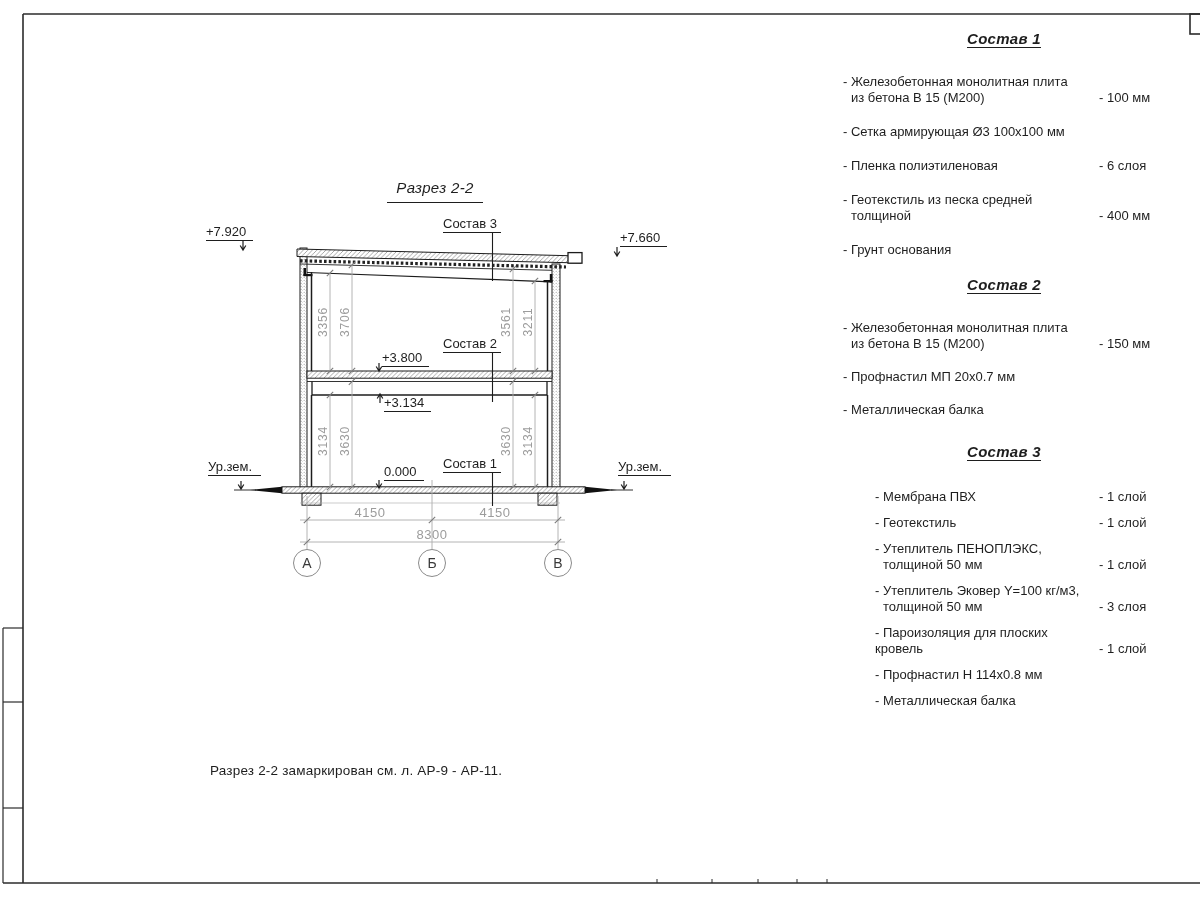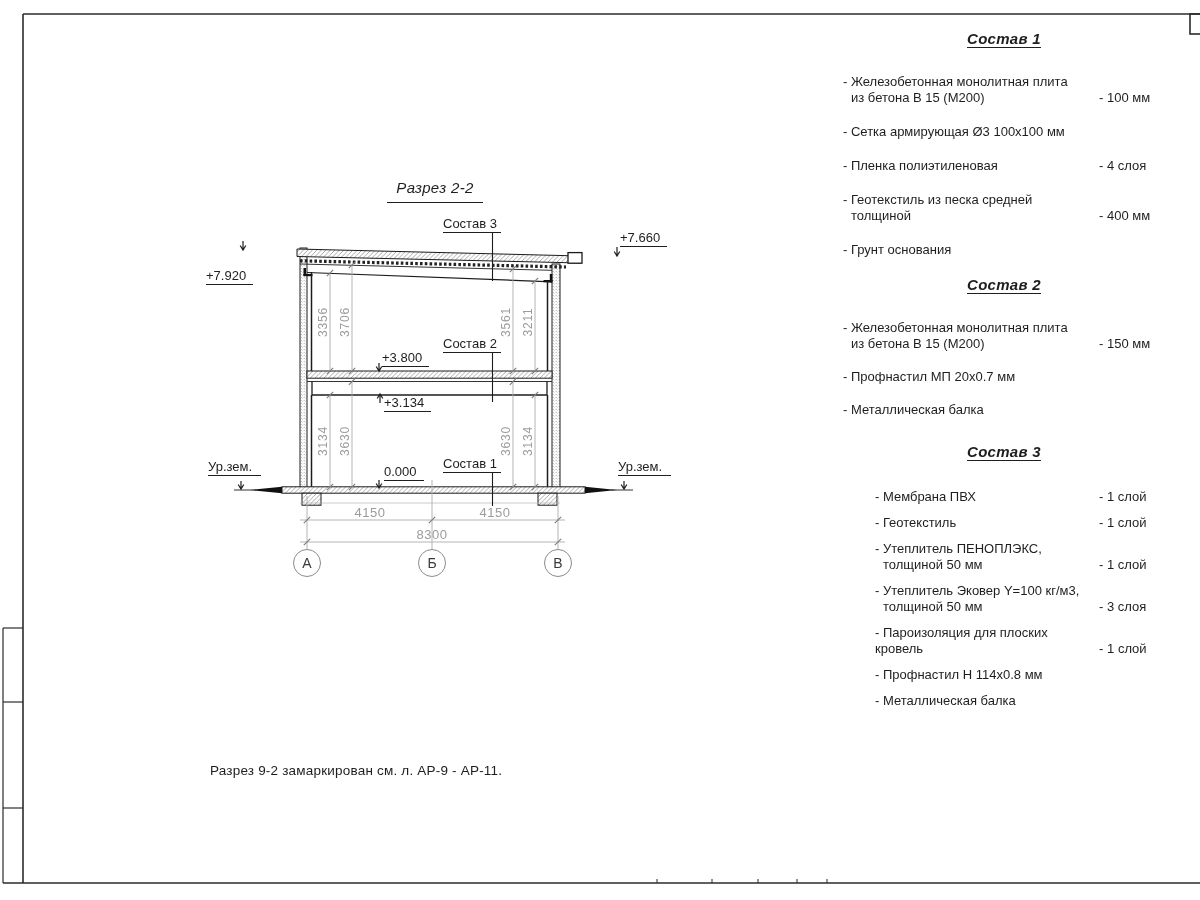--- a/index.html
+++ b/index.html
@@ -174,21 +174,21 @@
           <line x1="428.8" y1="523.2" x2="435.2" y2="516.8"></line>
         <line x1="554.8" y1="523.2" x2="561.2" y2="516.8"></line>
         <line x1="303.8" y1="545.2" x2="310.2" y2="538.8"></line>
           <line x1="554.8" y1="545.2" x2="561.2" y2="538.8"></line>
       </g>
     </g>
   </svg>
 
   <div class="abs dwg-title">Разрез 2-2</div>
 
-  <div class="abs elev" style="left:206px;top:225px;margin-top:44px;">+7.920</div>
+  <div class="abs elev" style="left:206px;top:225px;">+7.920</div>
   <div class="abs elev" style="left:620px;top:231px;">+7.660</div>
   <div class="abs elev" style="left:382px;top:351px;">+3.800</div>
   <div class="abs elev" style="left:384px;top:396px;">+3.134</div>
   <div class="abs elev" style="left:384px;top:465px;">0.000</div>
   <div class="abs elev" style="left:208px;top:460px;width:46px;">Ур.зем.</div>
   <div class="abs elev" style="left:618px;top:460px;width:46px;">Ур.зем.</div>
 
   <div class="abs lead-label" style="left:443px;top:217px;">Состав 3</div>
   <div class="abs lead-label" style="left:443px;top:337px;">Состав 2</div>
   <div class="abs lead-label" style="left:443px;top:457px;">Состав 1</div>
@@ -203,21 +203,21 @@
   <div class="abs vdim" style="left:528px;top:322px;">3211</div>
   <div class="abs vdim" style="left:323px;top:441px;">3134</div>
   <div class="abs vdim" style="left:345px;top:441px;">3630</div>
   <div class="abs vdim" style="left:506px;top:441px;">3630</div>
   <div class="abs vdim" style="left:528px;top:441px;">3134</div>
 
   <div class="abs axis-bubble" style="left:293px;top:549px;">А</div>
   <div class="abs axis-bubble" style="left:418px;top:549px;">Б</div>
   <div class="abs axis-bubble" style="left:544px;top:549px;">В</div>
 
-  <div class="abs note" style="left:210px;top:763px;">Разрез 9-2 замаркирован см. л. АР-9 - АР-11.</div>
+  <div class="abs note" style="left:210px;top:763px;">Разрез 2-2 замаркирован см. л. АР-9 - АР-11.</div>
 
   <div id="specs">
       <div class="spec-section sec1">
         <div class="spec-heading-wrap"><div class="spec-heading">Состав 1</div></div>
         <div class="spec-items">
           <div class="spec-item">
             <div class="spec-name">
               <div>- Железобетонная  монолитная плита</div>
               <div class="cont">из бетона В 15 (М200)</div>
             </div>
@@ -225,21 +225,21 @@
           </div>
           <div class="spec-item">
             <div class="spec-name">
               <div>- Сетка армирующая Ø3 100x100 мм</div>
             </div>
           </div>
           <div class="spec-item">
             <div class="spec-name">
               <div>- Пленка полиэтиленовая</div>
             </div>
-            <div class="spec-value">-  4 слоя</div>
+            <div class="spec-value">-  6 слоя</div>
           </div>
           <div class="spec-item">
             <div class="spec-name">
               <div>- Геотекстиль из песка средней</div>
               <div class="cont">толщиной</div>
             </div>
             <div class="spec-value">- 400 мм</div>
           </div>
           <div class="spec-item">
             <div class="spec-name">

